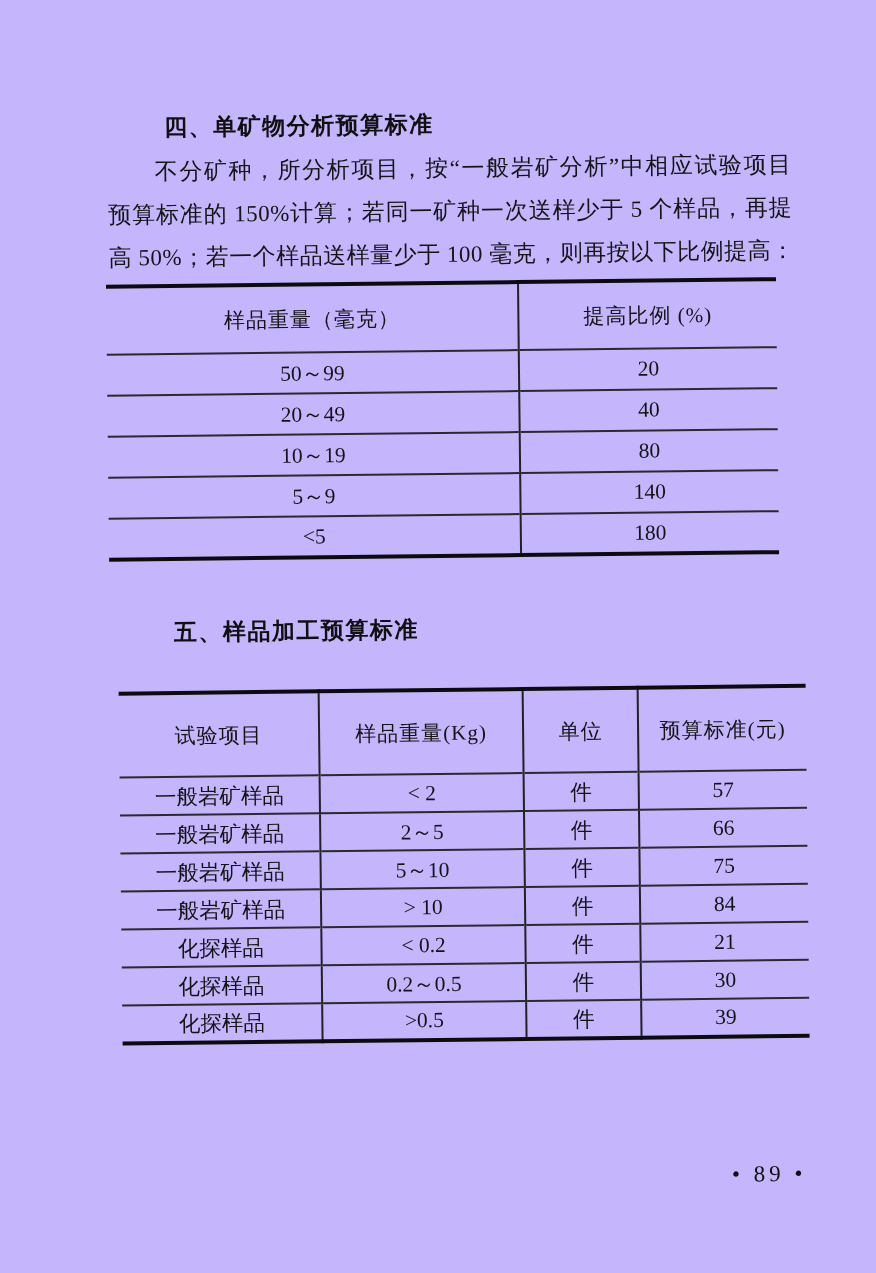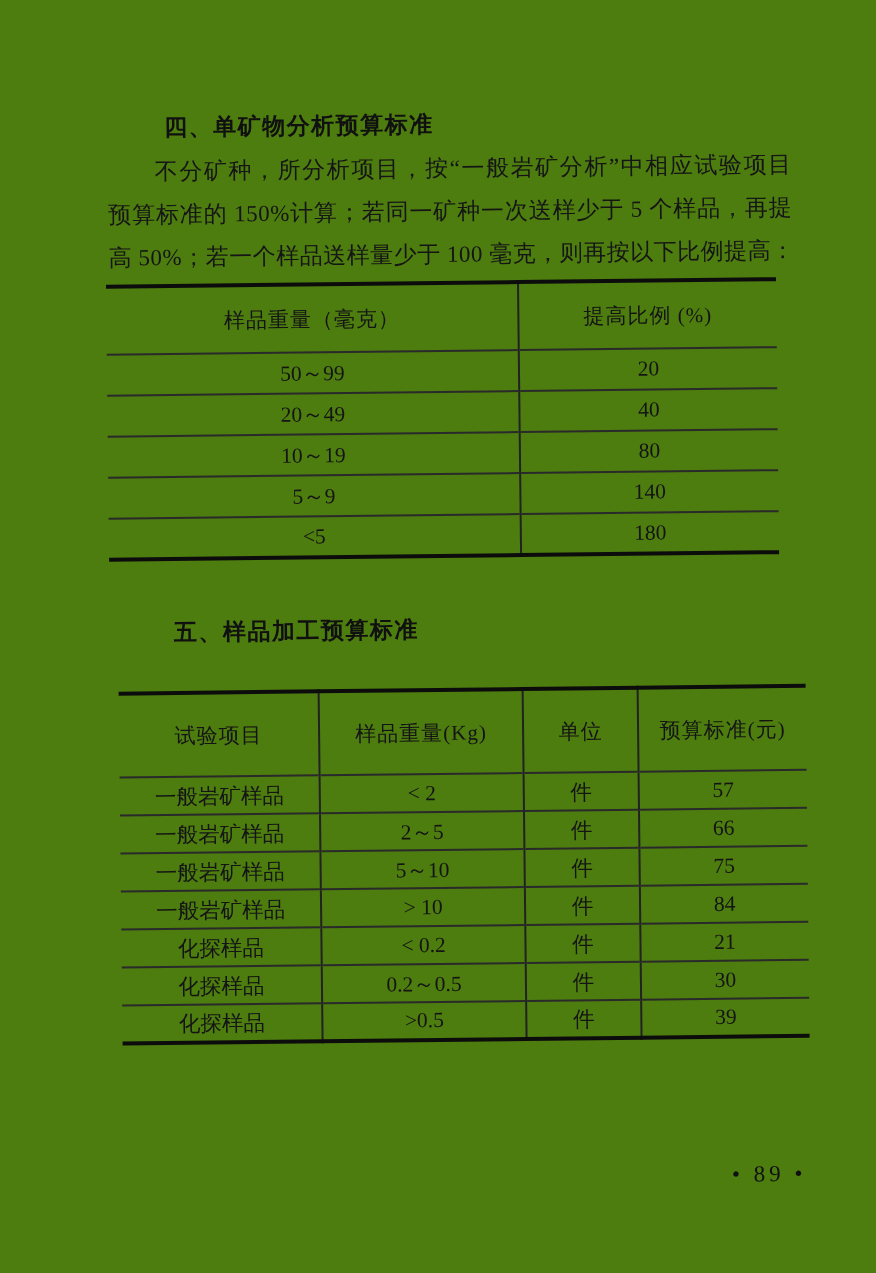--- a/index.html
+++ b/index.html
@@ -6,21 +6,21 @@
   body {
     width: 876px; height: 1273px;
     background: #ffffff;
     font-family: "Liberation Serif", "DejaVu Serif", serif;
     color: #161616;
     overflow: hidden;
   }
   .page {
     position: relative;
     width: 876px; height: 1273px;
-    background: #4d7c0f;
+    background: #c4b5fd;
   }
   
   .content {
     position: absolute; left: 0; top: 0;
     width: 876px; height: 1273px;
     transform: rotate(-0.65deg);
     transform-origin: 438px 636px;
   }
   .heading {
     position: absolute;

